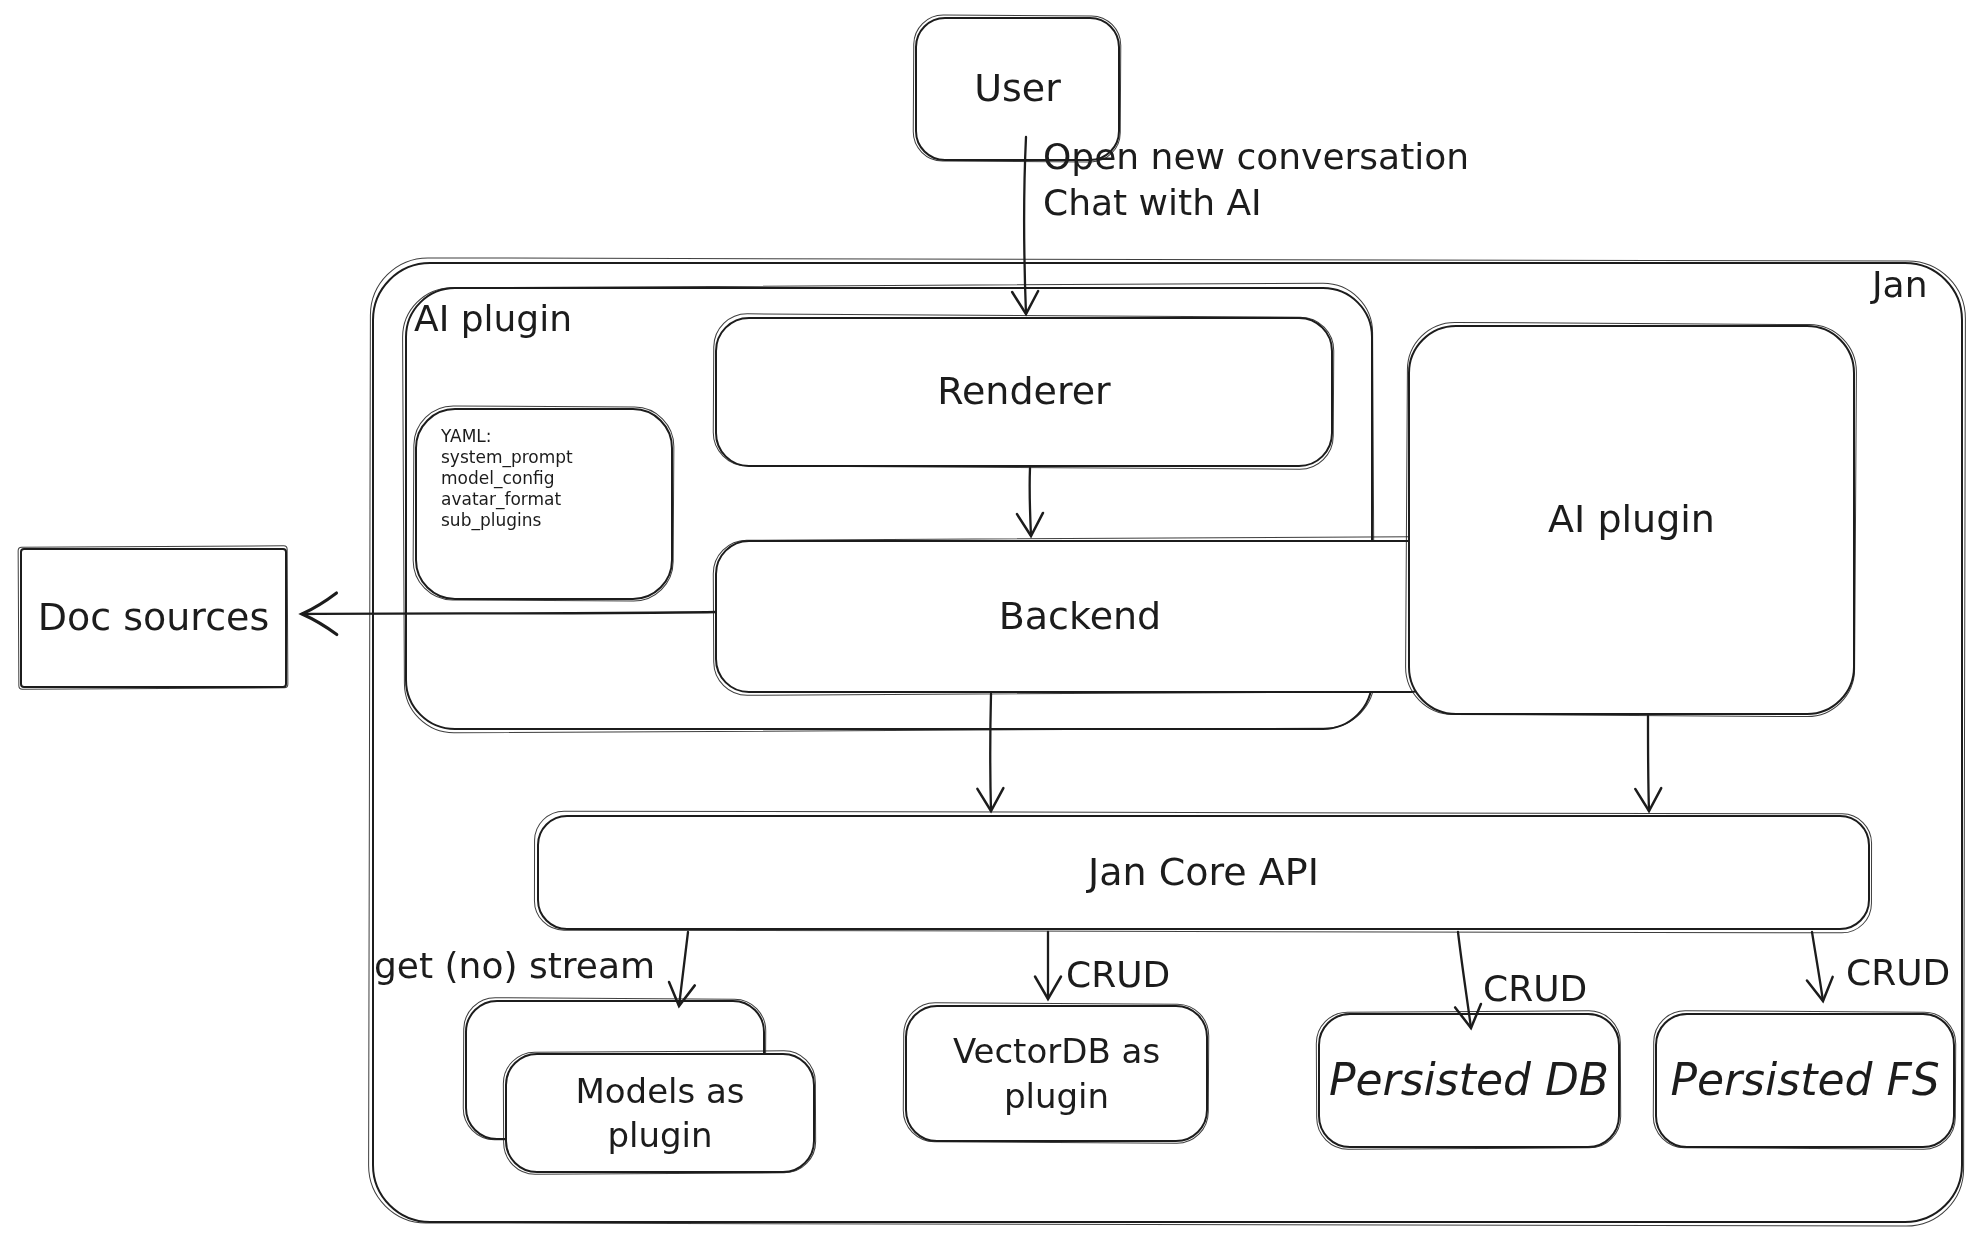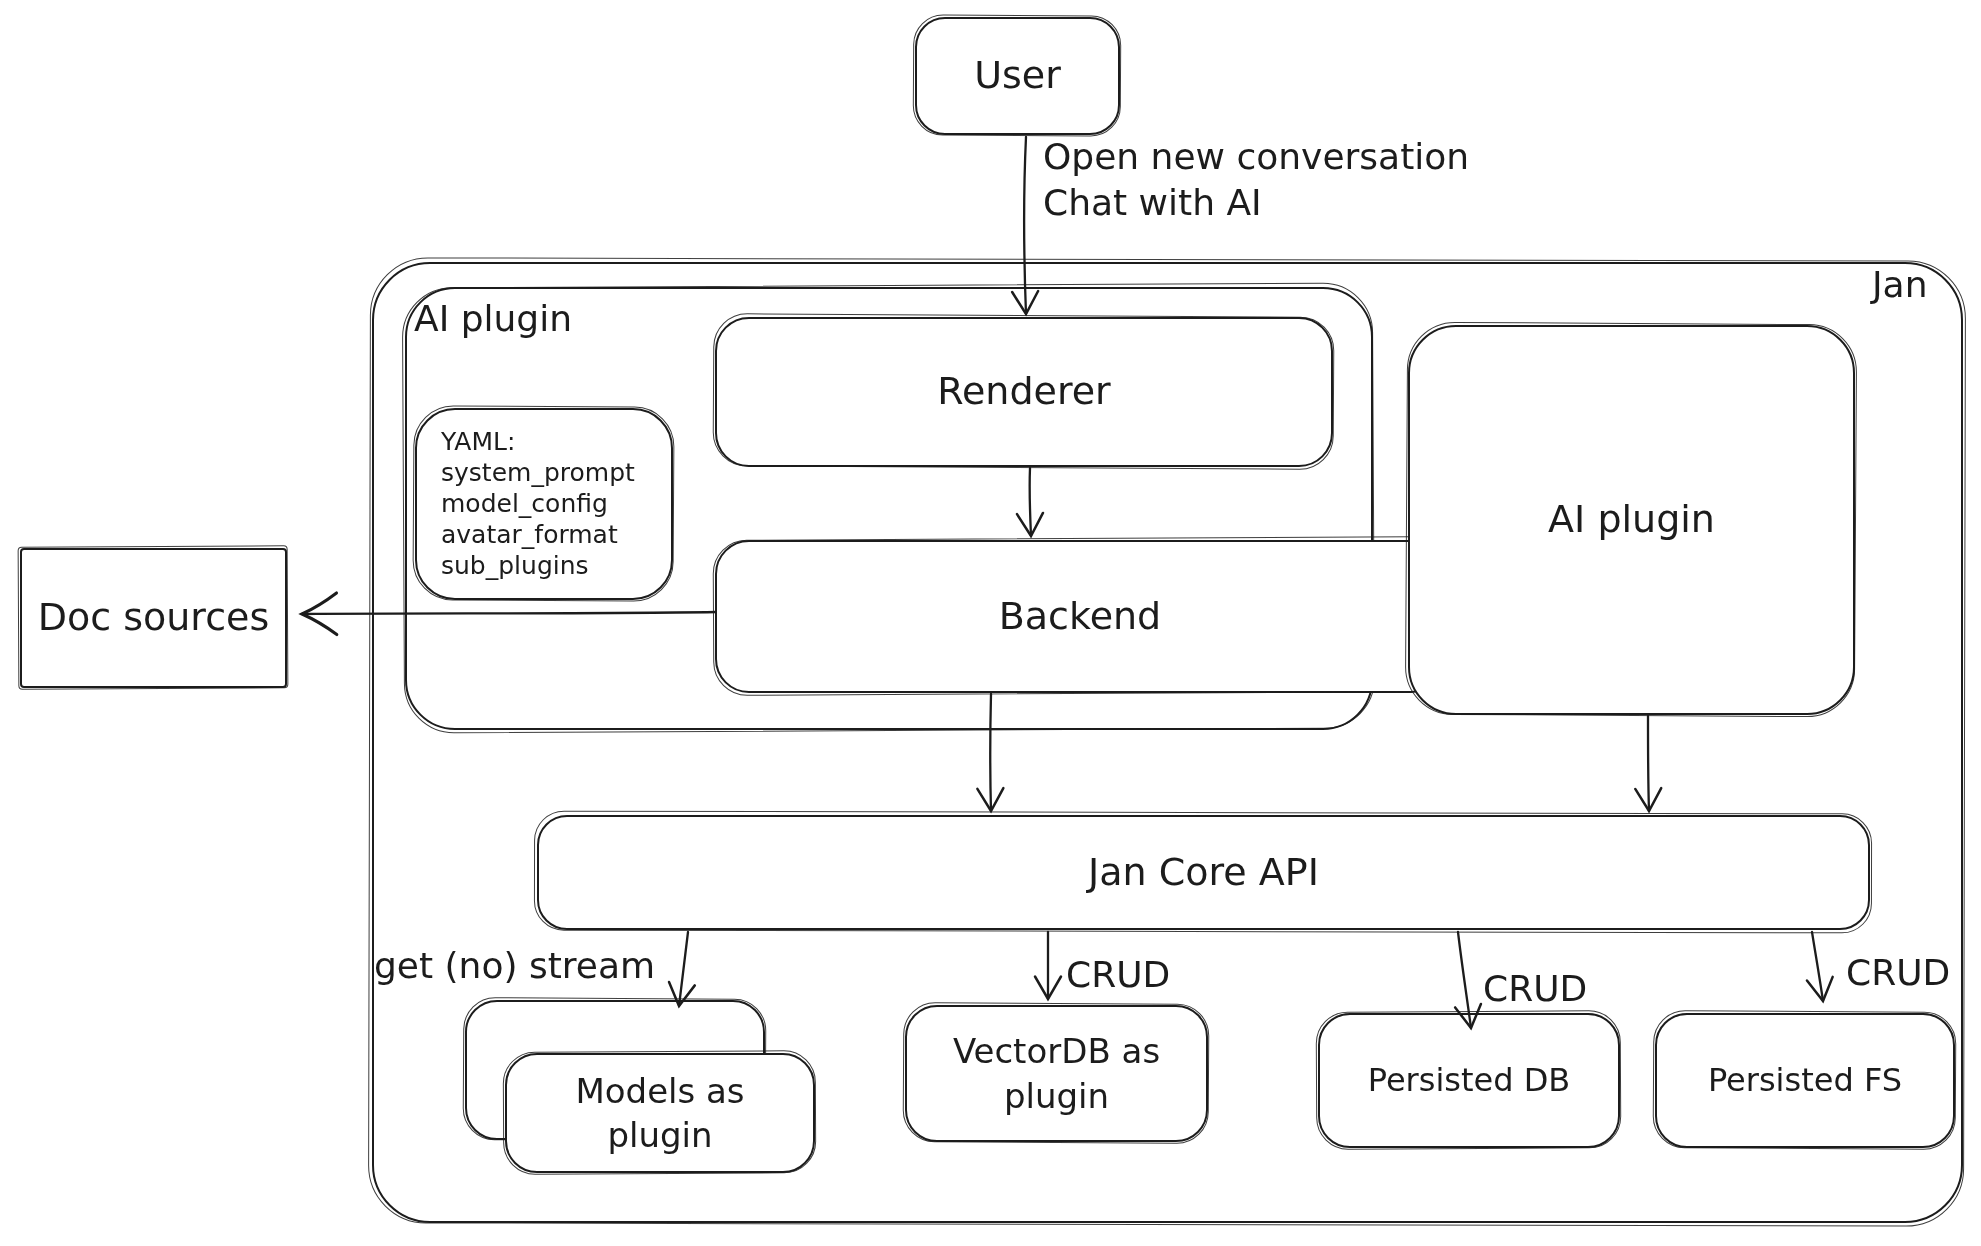--- a/index.html
+++ b/index.html
@@ -32,51 +32,51 @@
     border-radius:inherit;
     transform:rotate(.35deg);
     pointer-events:none;
   }
   .box.big::before{
     inset:-5px -4px -4px -5px;
     transform:rotate(.12deg);
   }
   .box.alt::before{transform:rotate(-.3deg);}
   .label38{font-size:38px;line-height:1.2;}
-  .label36{font-size:32px;line-height:1.2;}
+  .label36{font-size:44px;line-height:1.2;font-style:italic;}
   .label34{font-size:34px;line-height:1.3;}
   
   .txt{
     position:absolute;
     white-space:nowrap;
     font-size:36px;
     line-height:1.28;
   }
   
   #yaml-note{
     align-items:flex-start;justify-content:flex-start;
     text-align:left;
     padding:16px 10px 10px 24px;
   }
-  #yaml-note .yline{font-size:25px;line-height:1.24;white-space:nowrap;}
+  #yaml-note .yline{font-size:17px;line-height:1.24;white-space:nowrap;}
   
   #wires{position:absolute;left:0;top:0;pointer-events:none;}
 </style>
 </head>
 <body>
 
 <div id="stage">
 
   <div class="box big" style="left:372px;top:262px;width:1591px;height:961px;border-radius:58px;"></div>
   <div class="txt label38" style="left:1872px;top:262px;">Jan</div>
 
   <div class="box alt" style="left:405px;top:287px;width:968px;height:443px;border-radius:50px;"></div>
   <div class="txt label38" style="left:414px;top:296px;">AI plugin</div>
 
-  <div class="box label38" style="left:915px;top:17px;width:205px;height:118px;border-radius:30px;text-align:center;">
+  <div class="box label38" style="left:915px;top:17px;width:205px;height:144px;border-radius:30px;text-align:center;">
     <span>User</span>
   </div>
 
   <div class="box label38" style="left:715px;top:317px;width:618px;height:150px;border-radius:34px;">
     <span>Renderer</span>
   </div>
 
   <div class="box alt label38" style="left:715px;top:540px;width:730px;height:153px;border-radius:34px;">
     <span>Backend</span>
   </div>

